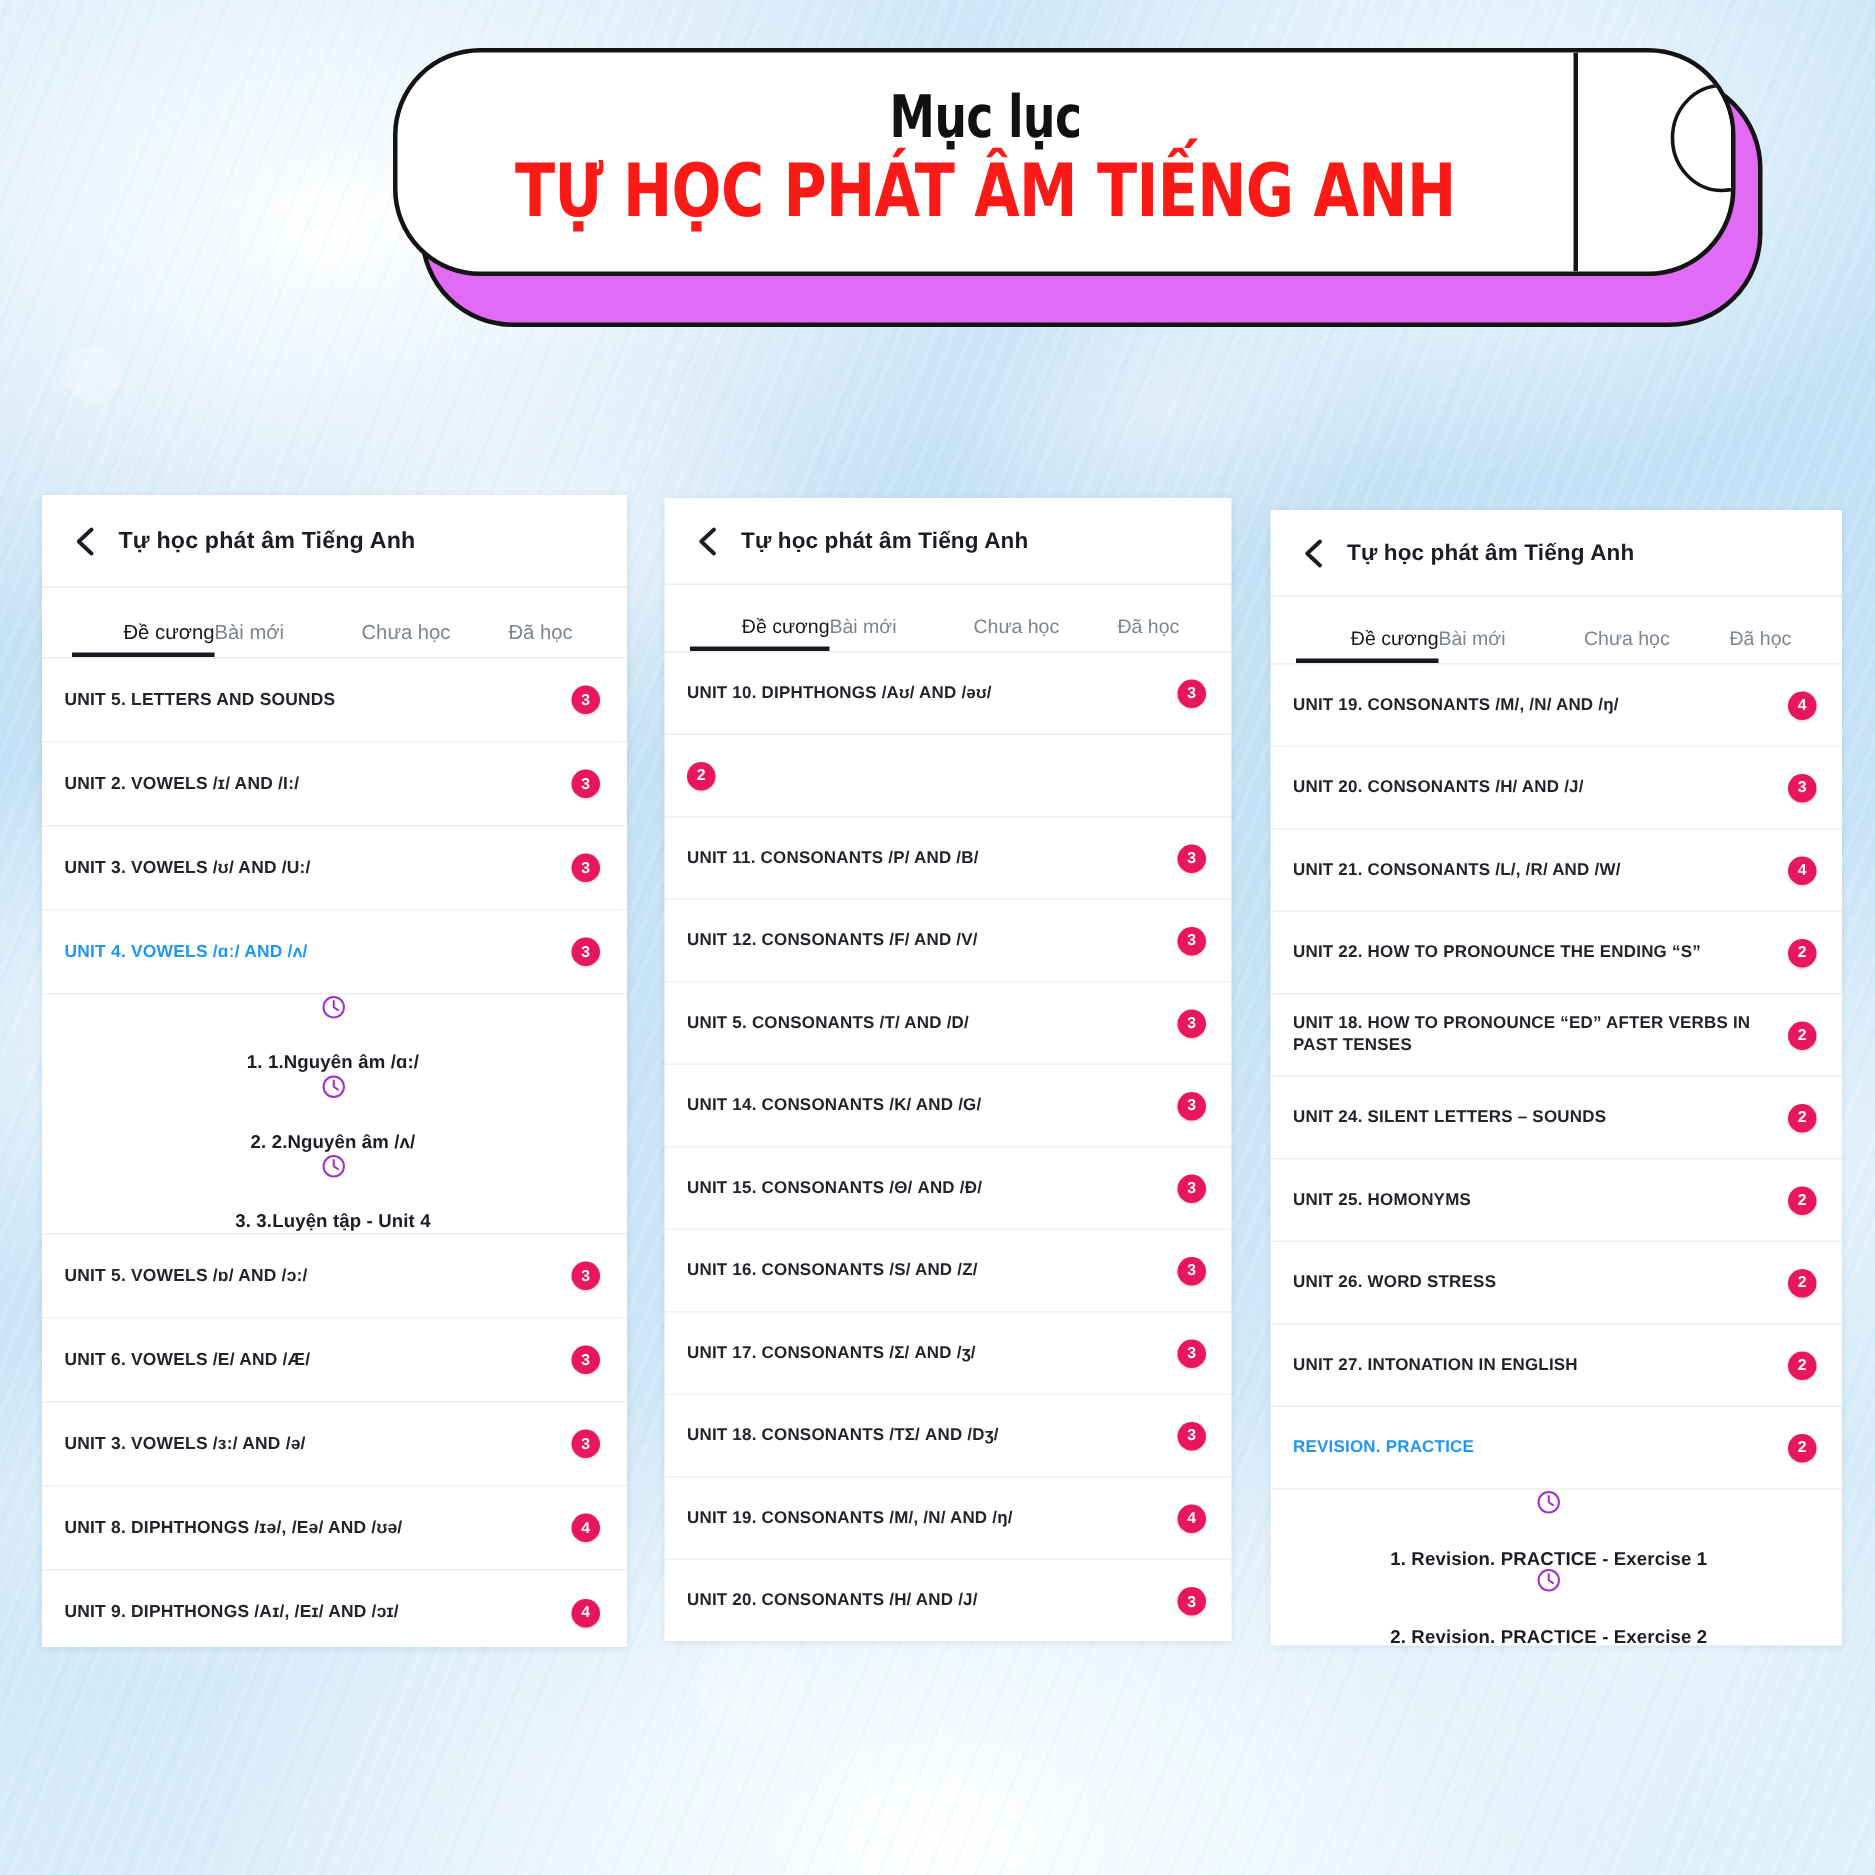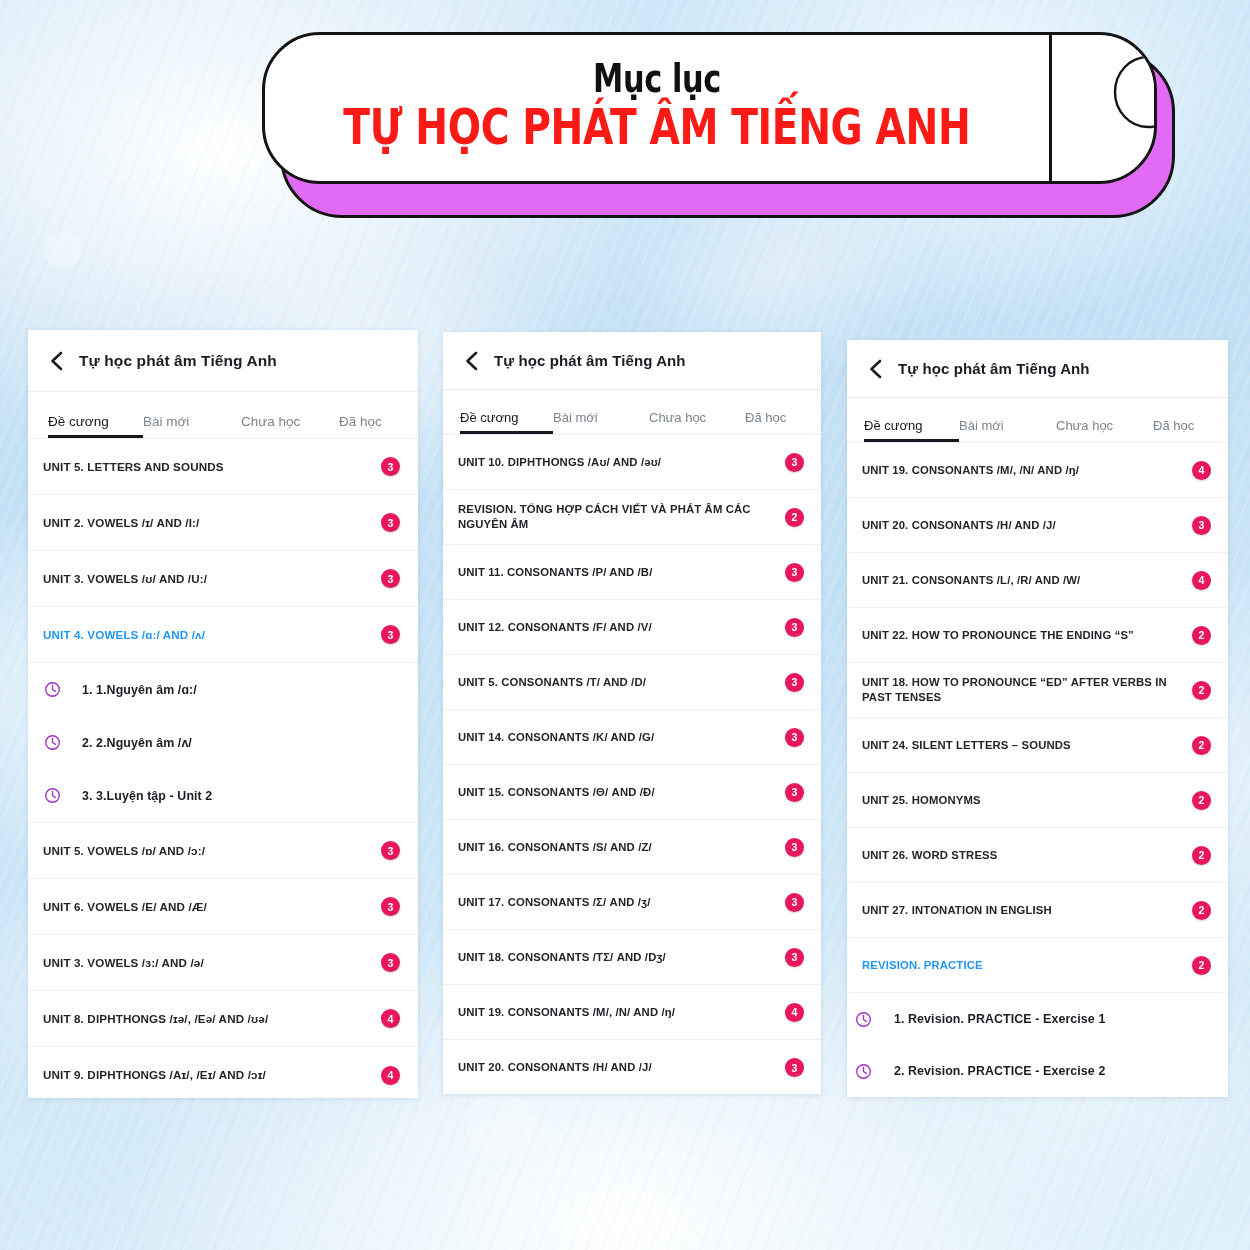--- a/index.html
+++ b/index.html
@@ -71,35 +71,35 @@
   #panel-3{left:847px;top:340px;width:381px;height:757px;}
 
   .pnl-header{display:flex;align-items:center;gap:14px;
     border-bottom:1px solid #e9ecef;box-sizing:border-box;}
   .back-ico{flex:0 0 auto;display:flex;align-items:center;justify-content:center;}
   .pnl-title{color:#1b1d24;font-weight:bold;letter-spacing:.1px;}
 
   .tabs{display:flex;align-items:flex-end;border-bottom:1px solid #eceef1;
     box-sizing:border-box;position:relative;}
   .tab{color:#7c848d;text-align:left;position:relative;padding-bottom:9px;}
-  .tab.active{color:#15171c;font-weight:500;}
+  .tab.active{color:#15171c;font-weight:500;text-align:right;}
   .tab.active .tab-underline{position:absolute;left:0;bottom:0;height:3px;
     background:#17191e;width:100%;}
 
   .rows{display:flex;flex-direction:column;}
   .row{display:flex;align-items:center;justify-content:space-between;
     border-bottom:1px solid #eef0f2;box-sizing:border-box;}
   .row:last-child{border-bottom:none;}
   .row-label{color:#22242a;font-weight:bold;letter-spacing:.15px;
     line-height:1.32;flex:1 1 auto;padding-right:12px;}
   .row.highlight .row-label{color:#2196f3;}
   .badge{flex:0 0 auto;background:#e8165f;color:#fff;font-weight:bold;
     border-radius:999px;display:flex;align-items:center;justify-content:center;
     box-shadow:0 1px 2px rgba(0,0,0,.18);}
-  .sub-row{display:flex;align-items:center;box-sizing:border-box;}
+  .sub-row{display:flex;align-items:center;box-sizing:border-box;flex-direction:column;}
   .clock-ico{flex:0 0 auto;display:flex;align-items:center;justify-content:center;}
   .sub-label{color:#1b1d24;font-weight:bold;letter-spacing:.1px;}
 
   
   #panel-1 .pnl-header{height:62px;padding:0 20px;}
   #panel-1 .pnl-title{font-size:15.5px;}
   #panel-1 .tabs{height:47px;padding:0 20px;}
   #panel-1 .tab{font-size:13.5px;}
   #panel-1 .tab:nth-child(1){width:95px;}
   #panel-1 .tab:nth-child(2){width:98px;}
@@ -213,21 +213,21 @@
         </span>
         <span class="sub-label">2. 2.Nguyên âm /ʌ/</span>
       </div>
       <div class="sub-row">
         <span class="clock-ico">
     <svg width="17" height="17" viewBox="0 0 20 20">
       <circle cx="10" cy="10" r="8" fill="none" stroke="#a030c8" stroke-width="1.6"></circle>
       <path d="M10 5.2 V10 L13.3 12.2" fill="none" stroke="#a030c8" stroke-width="1.6" stroke-linecap="round" stroke-linejoin="round"></path>
     </svg>
         </span>
-        <span class="sub-label">3. 3.Luyện tập - Unit 2</span>
+        <span class="sub-label">3. 3.Luyện tập - Unit 4</span>
       </div>
       <div style="height: 1px; background: rgb(238, 240, 242);"></div>
       <div class="row">
         <span class="row-label">UNIT 5. VOWELS /ɒ/ AND /ɔ:/</span>
         <span class="badge">3</span>
       </div>
       <div class="row">
         <span class="row-label">UNIT 6. VOWELS /E/ AND /Æ/</span>
         <span class="badge">3</span>
       </div>
@@ -259,21 +259,20 @@
       <div class="tab"><span>Bài mới</span></div>
       <div class="tab"><span>Chưa học</span></div>
       <div class="tab"><span>Đã học</span></div>
     </div>
     <div class="rows">
       <div class="row">
         <span class="row-label">UNIT 10. DIPHTHONGS /Aʊ/ AND /əʊ/</span>
         <span class="badge">3</span>
       </div>
       <div class="row">
-        <span class="row-label">REVISION. TỔNG HỢP CÁCH VIẾT VÀ PHÁT ÂM CÁC NGUYÊN ÂM</span>
         <span class="badge">2</span>
       </div>
       <div class="row">
         <span class="row-label">UNIT 11. CONSONANTS /P/ AND /B/</span>
         <span class="badge">3</span>
       </div>
       <div class="row">
         <span class="row-label">UNIT 12. CONSONANTS /F/ AND /V/</span>
         <span class="badge">3</span>
       </div>

